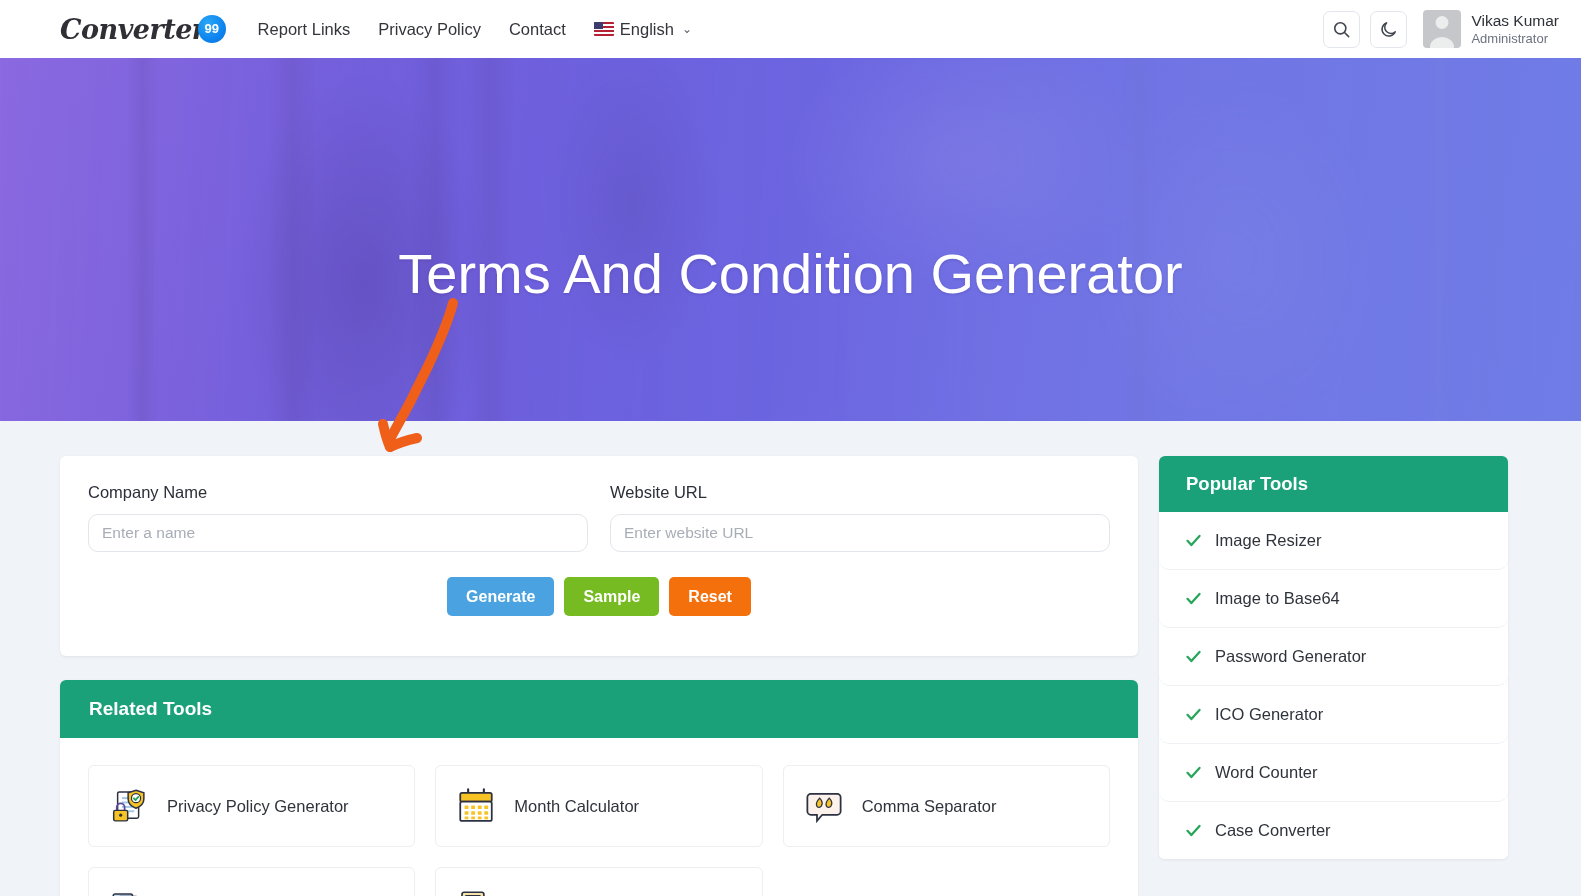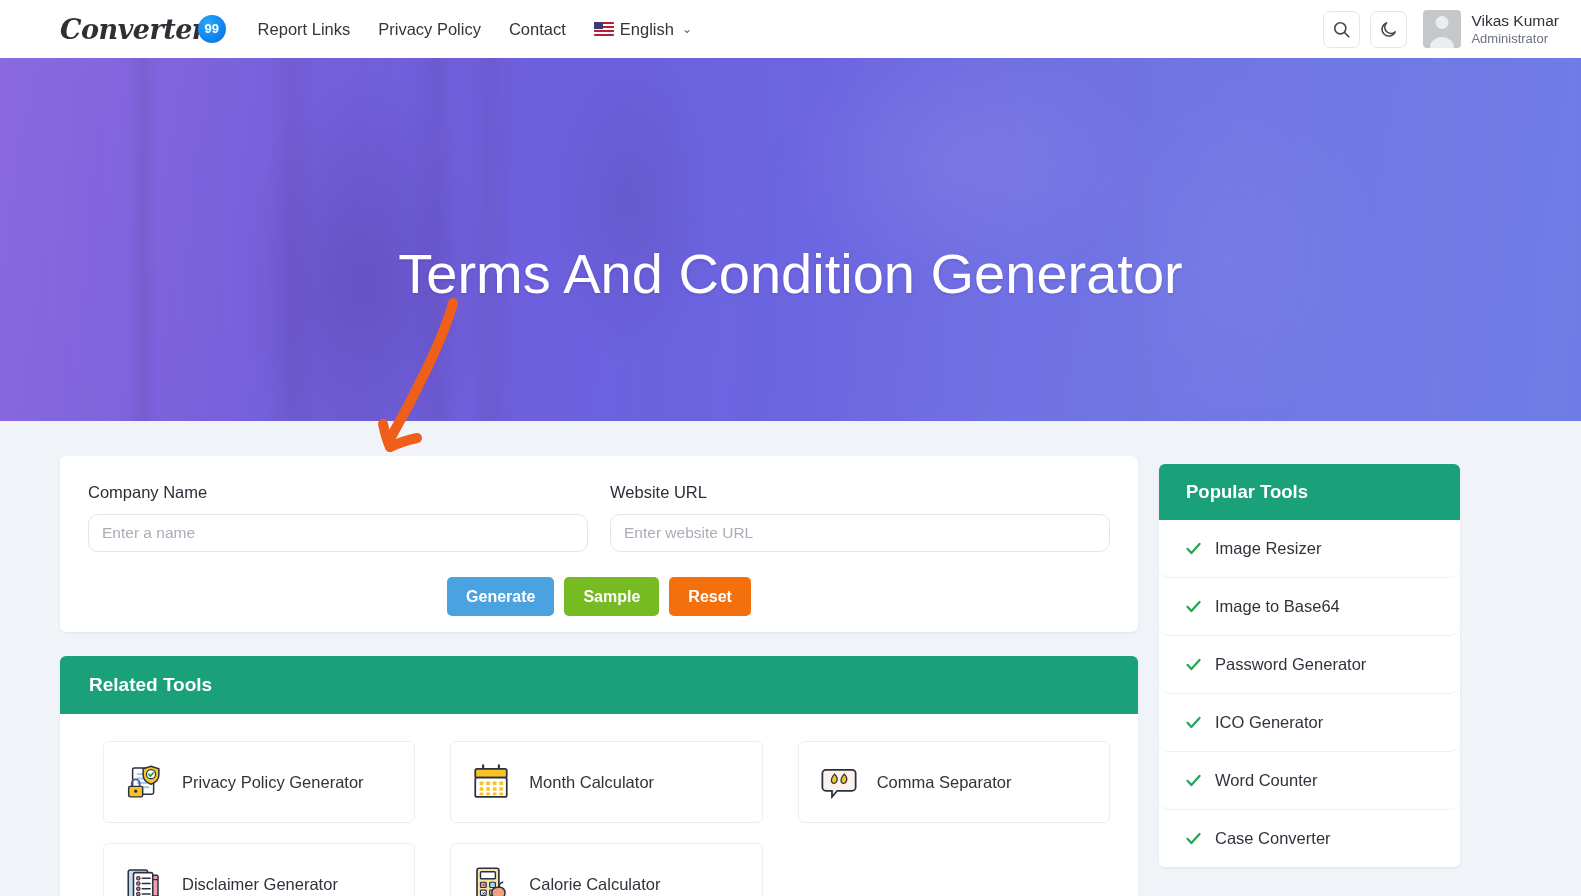--- a/index.html
+++ b/index.html
@@ -202,30 +202,30 @@
   }
 
   
   .main {
     display: flex;
     gap: 21px;
     padding: 35px 60px 0 60px;
     align-items: flex-start;
   }
   .col-left { width: 1078px; flex: none; }
-  .col-right { width: 301px; flex: none; margin-top: 8px; }
+  .col-right { width: 349px; flex: none; }
 
   .card {
     background: #ffffff;
     border-radius: 6px;
     box-shadow: 0 1px 3px rgba(20,30,60,0.07);
   }
 
   
-  .form-card { padding: 27px 28px 16px 28px; }
+  .form-card { padding: 27px 28px 40px 28px; }
   .form-row {
     display: flex;
     gap: 22px;
   }
   .field { flex: 1; }
   .field-label {
     font-size: 16.5px;
     color: #2b2f38;
     margin-bottom: 12px;
     display: block;
@@ -284,21 +284,20 @@
   .tool-card {
     border: 1px solid #eceef1;
     border-radius: 6px;
     height: 82px;
     display: flex;
     align-items: center;
     padding: 0 19px;
     gap: 17px;
     cursor: pointer;
     background: #fff;
-    margin-left: 15px;
   }
   .tool-label {
     font-size: 16.5px;
     color: #2f333b;
   }
   .tool-ico { width: 42px; height: 42px; flex: none; }
 
   
   .pt-list { background: #fff; }
   .pt-item {

